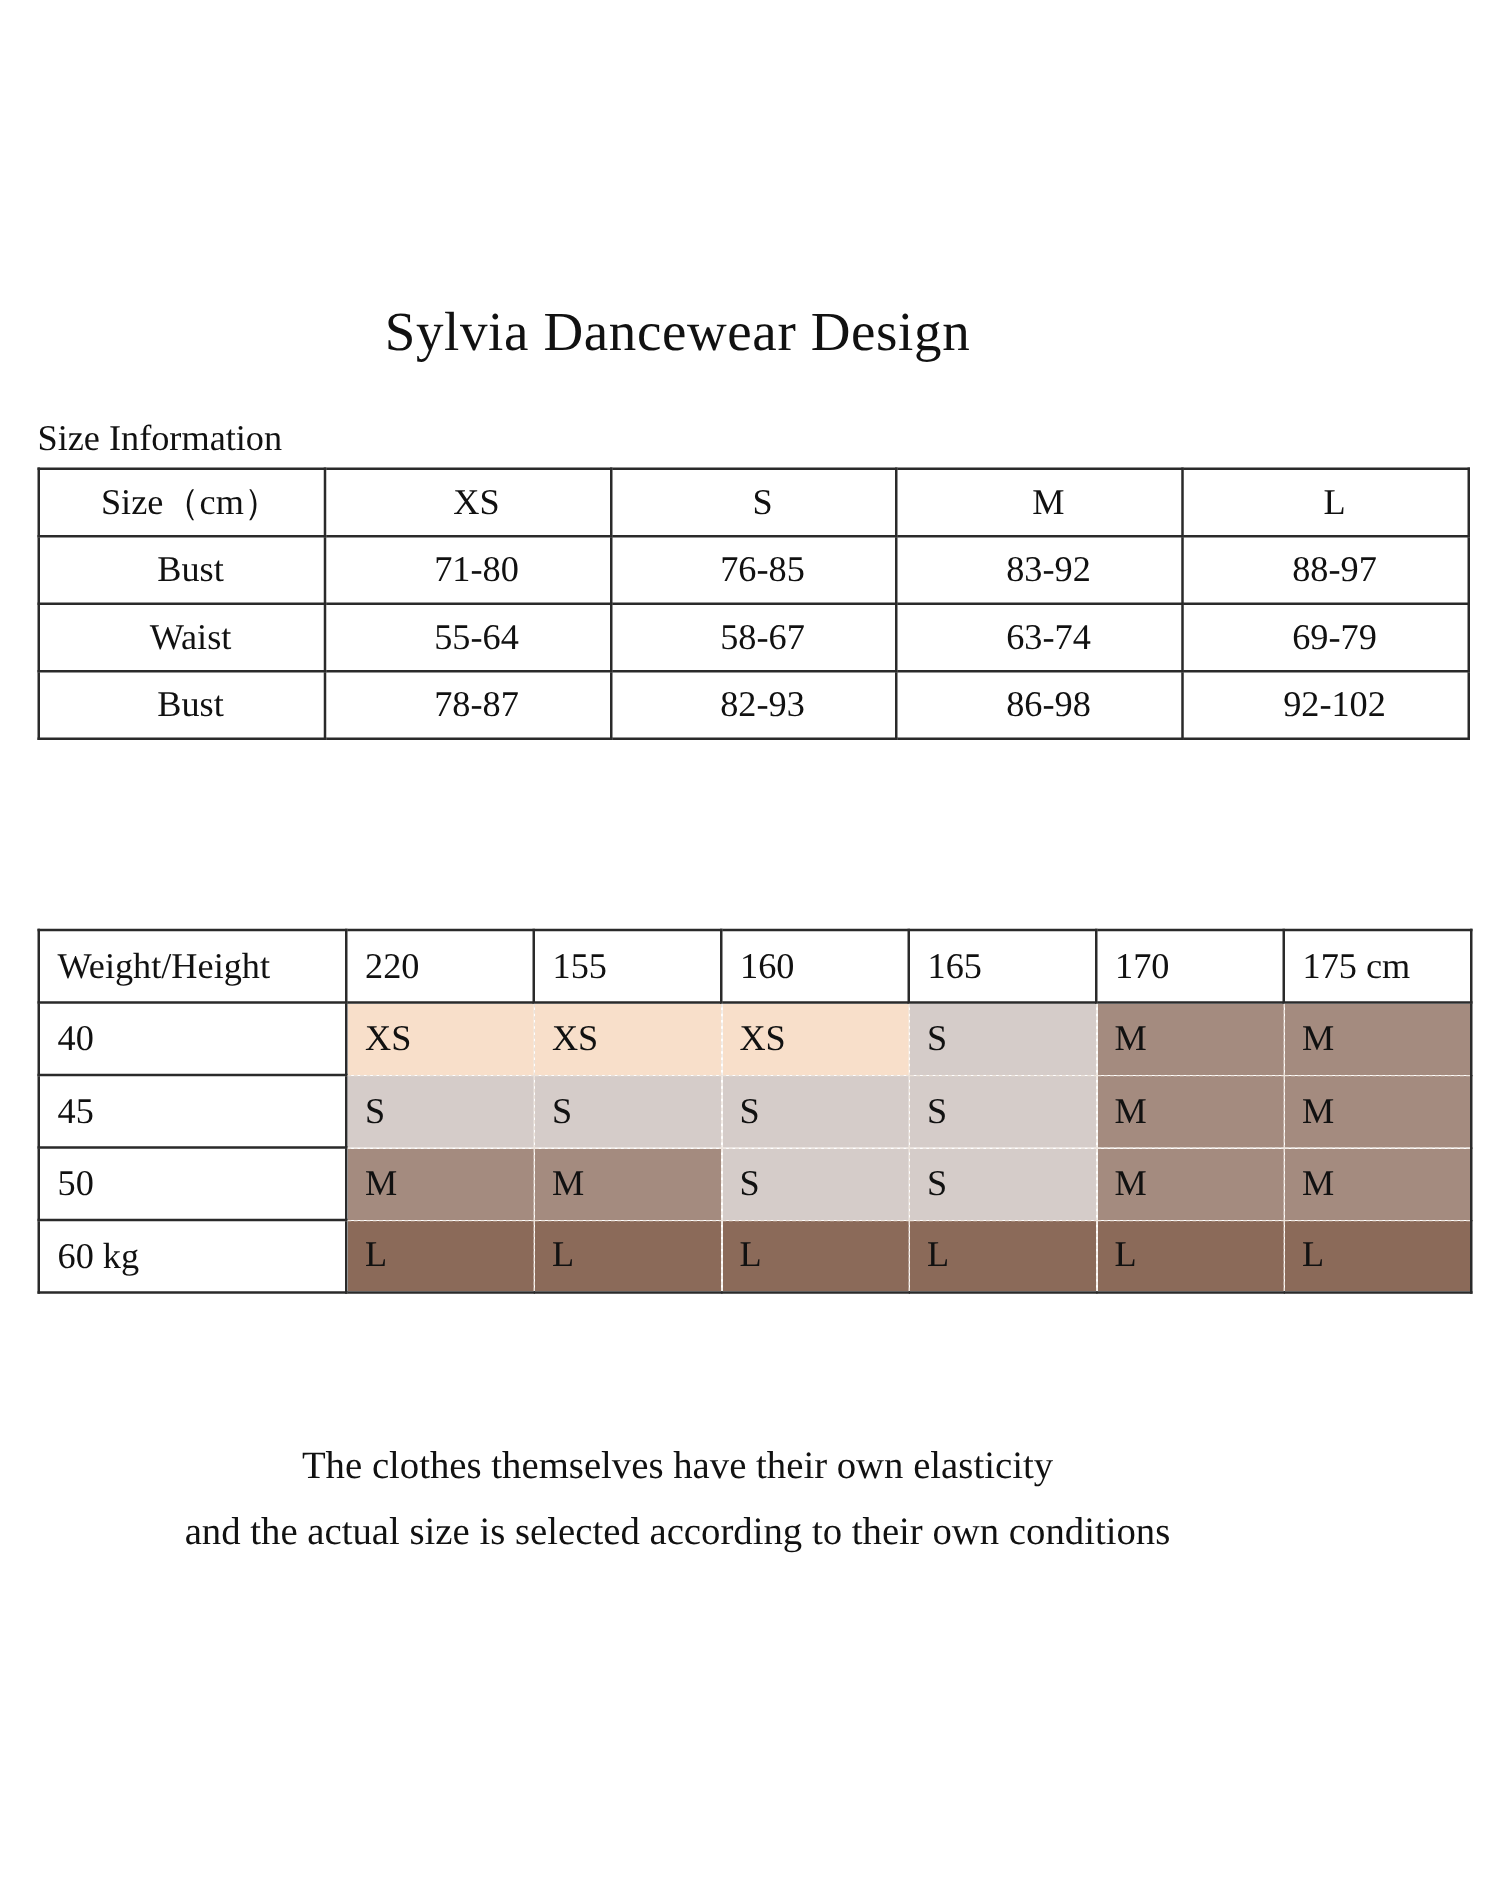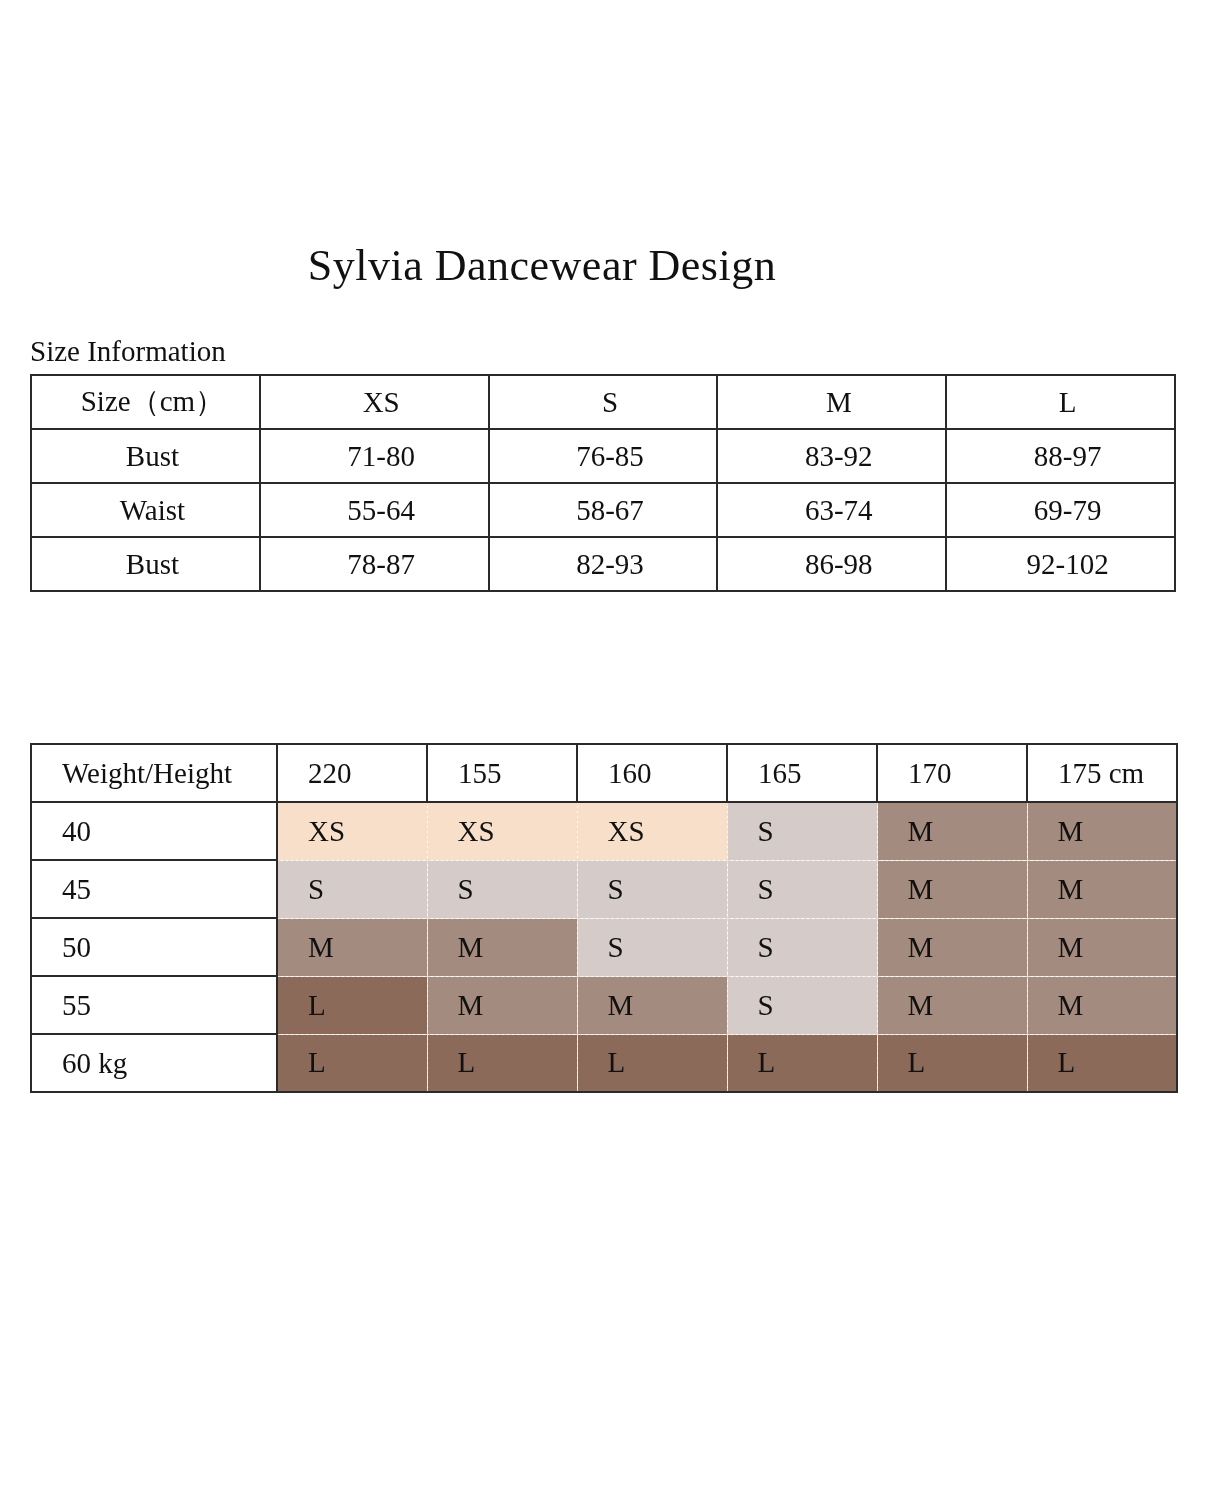--- a/index.html
+++ b/index.html
@@ -57,21 +57,21 @@
   .wh-table {
     margin-top: 151px;
     border: 2px solid #2a2a2a;
   }
   .wh-table td, .wh-table th {
     height: 56px;
     font-size: 29px;
     font-weight: normal;
     text-align: left;
     vertical-align: middle;
-    padding: 0 0 0 30px;
+    padding: 0 0 0 14px;
     white-space: nowrap;
     overflow: hidden;
   }
   .wh-table .solid-cell {
     border: 2px solid #2a2a2a;
     background: #ffffff;
   }
   .wh-table .size-cell {
     border: 1px dashed #ece2da;
   }
@@ -169,34 +169,29 @@
         <tr>
           <td class="solid-cell">50</td>
           <td class="size-cell" style="background-color: rgb(164, 139, 127);">M</td>
           <td class="size-cell" style="background-color: rgb(164, 139, 127);">M</td>
           <td class="size-cell" style="background-color: rgb(213, 204, 201);">S</td>
           <td class="size-cell" style="background-color: rgb(213, 204, 201);">S</td>
           <td class="size-cell" style="background-color: rgb(164, 139, 127);">M</td>
           <td class="size-cell" style="background-color: rgb(164, 139, 127);">M</td>
         </tr>
         <tr>
-          <td class="solid-cell">55</td>
-          <td class="size-cell" style="background-color: rgb(139, 106, 89);">L</td>
-          <td class="size-cell" style="background-color: rgb(164, 139, 127);">M</td>
-          <td class="size-cell" style="background-color: rgb(164, 139, 127);">M</td>
-          <td class="size-cell" style="background-color: rgb(213, 204, 201);">S</td>
-          <td class="size-cell" style="background-color: rgb(164, 139, 127);">M</td>
-          <td class="size-cell" style="background-color: rgb(164, 139, 127);">M</td>
-        </tr>
-        <tr>
           <td class="solid-cell">60 kg</td>
           <td class="size-cell" style="background-color: rgb(139, 106, 89);">L</td>
           <td class="size-cell" style="background-color: rgb(139, 106, 89);">L</td>
           <td class="size-cell" style="background-color: rgb(139, 106, 89);">L</td>
           <td class="size-cell" style="background-color: rgb(139, 106, 89);">L</td>
           <td class="size-cell" style="background-color: rgb(139, 106, 89);">L</td>
           <td class="size-cell" style="background-color: rgb(139, 106, 89);">L</td>
         </tr>
       </tbody>
   </table>
 
+  <div class="footer-note">
+    <div>The clothes themselves have their own elasticity</div>
+    <div>and the actual size is selected according to their own conditions</div>
+  </div>
 
 </div>
 
 </body></html>

